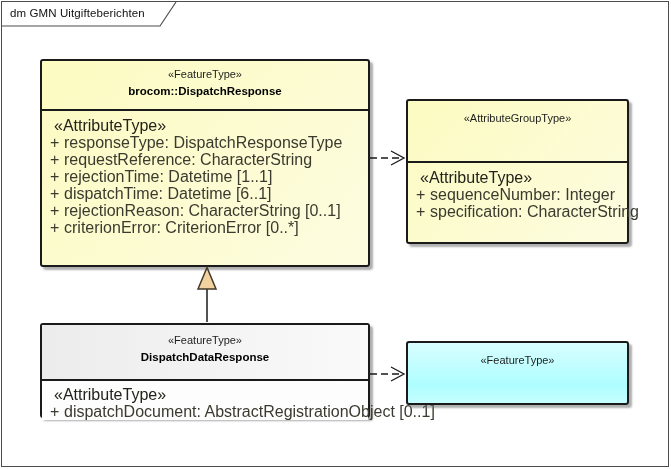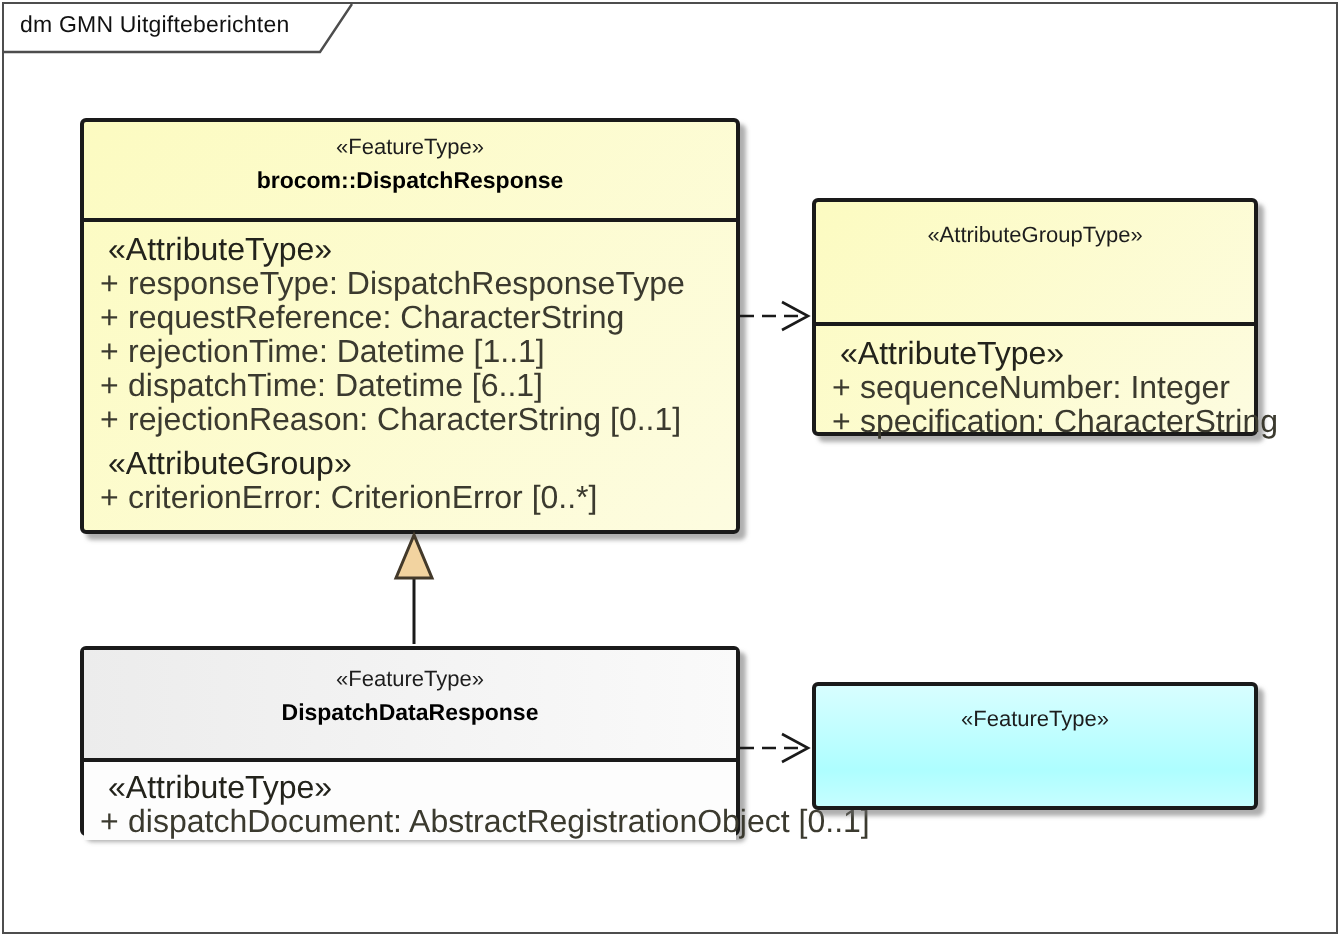--- a/index.html
+++ b/index.html
@@ -60,29 +60,28 @@
       <span class="txt">rejectionTime: Datetime [1..1]</span>
     </div>
     <div class="row attr">
       <span class="vis">+</span>
       <span class="txt">dispatchTime: Datetime [6..1]</span>
     </div>
     <div class="row attr">
       <span class="vis">+</span>
       <span class="txt">rejectionReason: CharacterString [0..1]</span>
     </div>
-    <div class="row stereo gap-top">«AttributeGroup»</div>
     <div class="row attr">
       <span class="vis">+</span>
       <span class="txt">criterionError: CriterionError [0..*]</span>
     </div>
   </div>
 </div>
 
-<div class="uml yellow" style="left:406px;top:99px;width:223px;height:119px;">
+<div class="uml yellow" style="left:406px;top:99px;width:223px;height:145px;">
   <div class="hdr" style="height:51px;padding-top:9px;">
     <div class="stereo-line">«AttributeGroupType»</div>
   </div>
   <div class="bdy">
     <div class="row stereo">«AttributeType»</div>
     <div class="row attr">
       <span class="vis">+</span>
       <span class="txt">sequenceNumber: Integer</span>
     </div>
     <div class="row attr">

